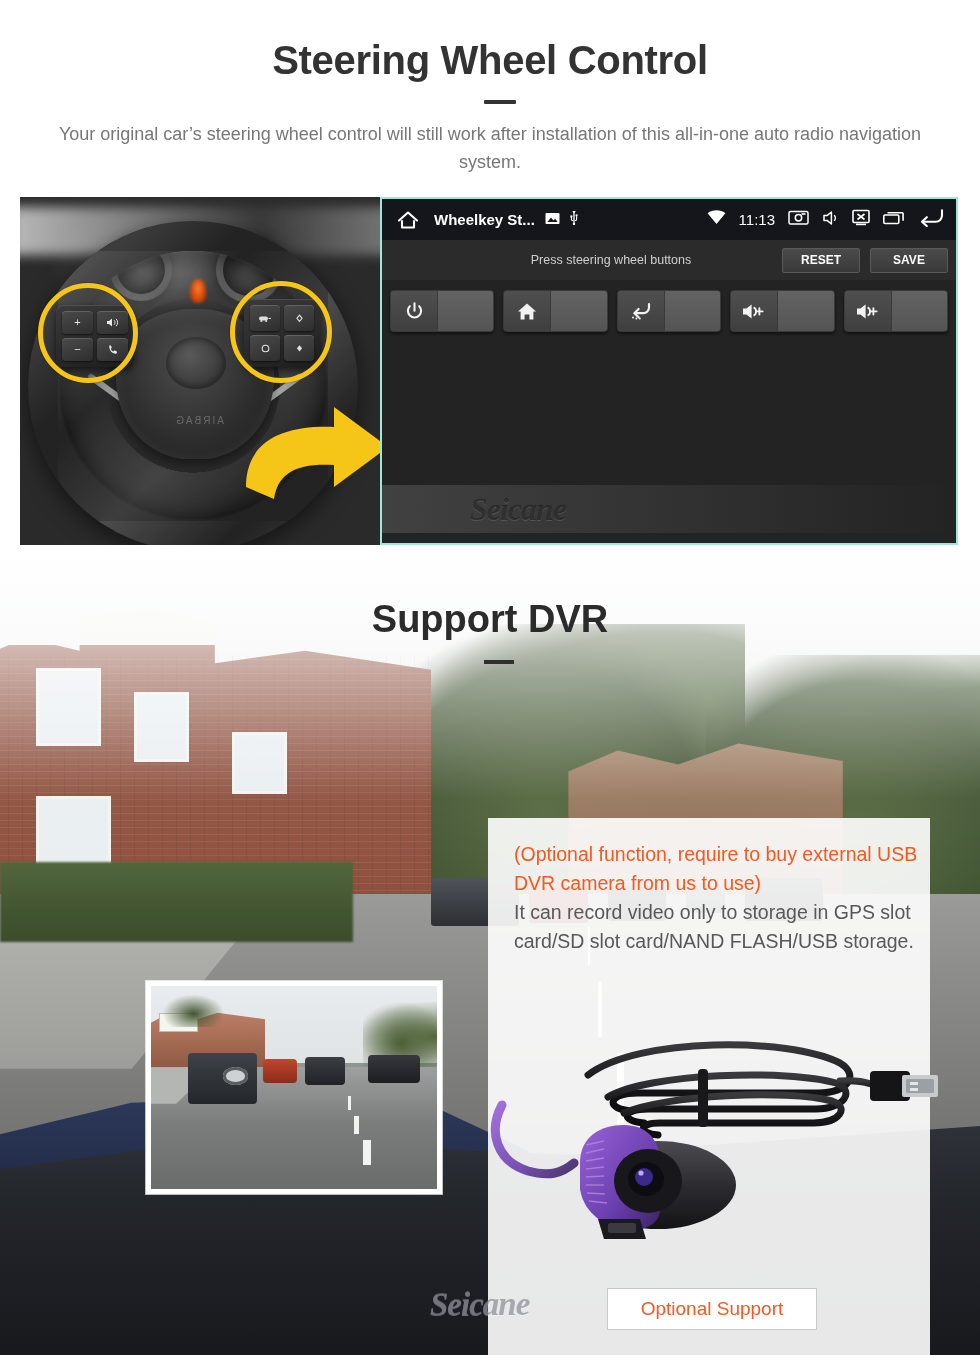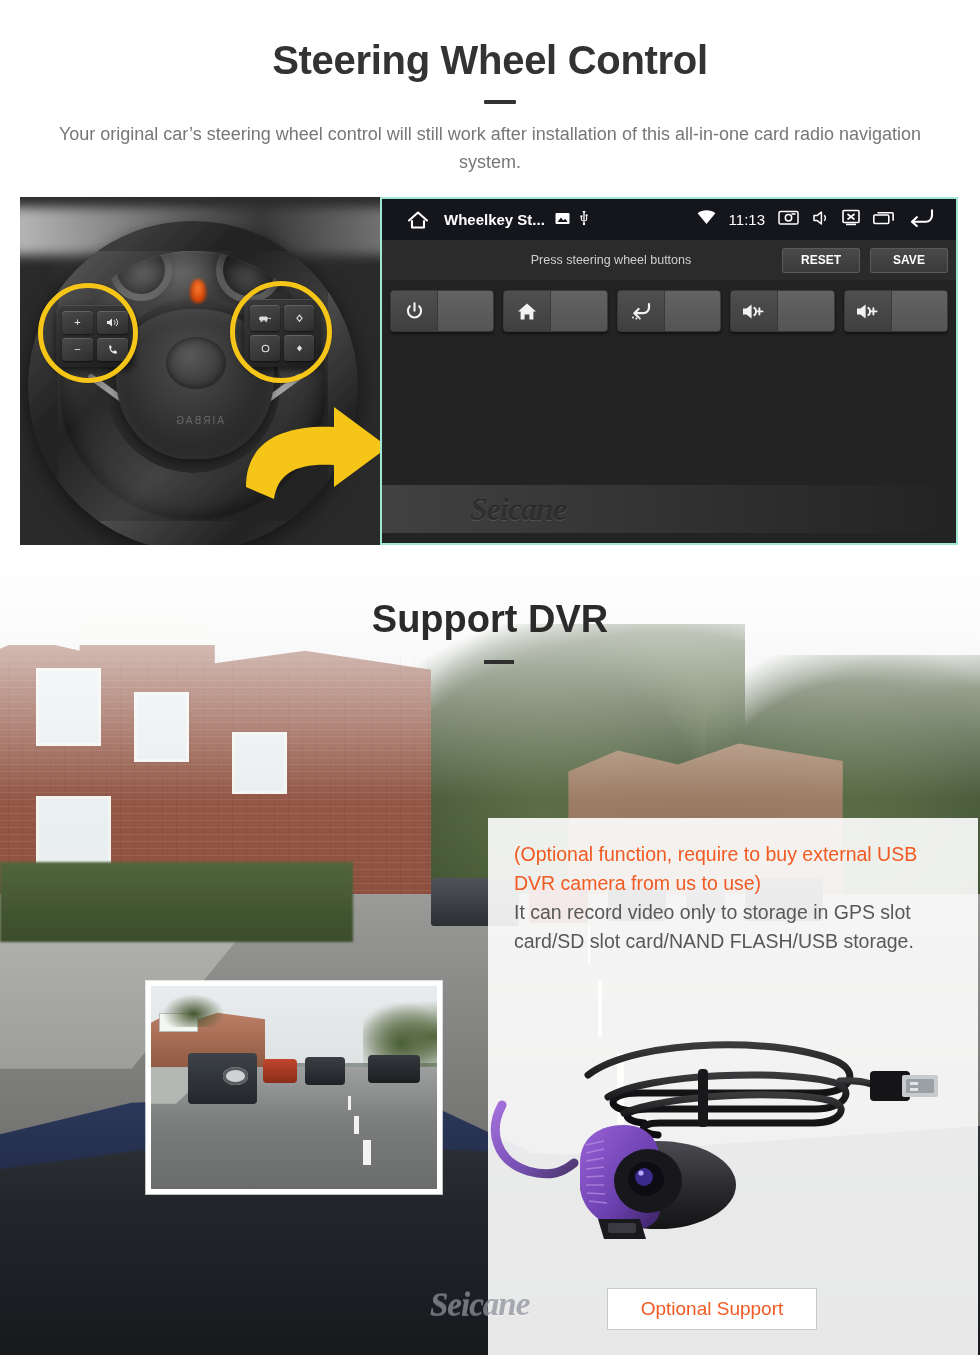--- a/index.html
+++ b/index.html
@@ -126,21 +126,21 @@
   .wp-arrow { position:absolute; left:218px; top:204px; width:156px; height:104px; }
 
   
   .head-unit {
     position:absolute; left:360px; top:0; width:578px; height:348px;
     background:#1b1b1b; overflow:hidden;
     border:2px solid #9fe8d6;
   }
   .hu-statusbar {
     position:absolute; left:0; top:0; width:100%; height:41px;
-    background:#14161c; display:flex; align-items:center; padding:0 22px;
+    background:#14161c; display:flex; align-items:center; padding:0 12px;
   }
   .hu-home-icon { width:28px; height:28px; flex:0 0 auto; margin-right:12px; }
   .hu-app-title { color:#fff; font-size:15px; font-weight:bold; white-space:nowrap; }
   .hu-sb-mini { display:flex; align-items:center; gap:9px; margin-left:10px; }
   .hu-sb-right { margin-left:auto; display:flex; align-items:center; gap:13px; }
   .hu-clock { color:#fff; font-size:15px; font-weight:normal; }
 
   .hu-toolbar {
     position:absolute; left:0; top:41px; width:100%; height:40px;
     background:#2b2b2b; display:flex; align-items:center; padding:0 8px;
@@ -266,21 +266,21 @@
 
   
   .dvr-inset {
     position:absolute; left:146px; top:421px; width:296px; height:213px;
     background:#ffffff; padding:5px; box-shadow:0 0 0 1px rgba(255,255,255,.7);
   }
   .dvr-inset-img { position:absolute; inset:5px; overflow:hidden; background:#8e9691; }
 
   
   .dvr-panel {
-    position:absolute; left:488px; top:258px; width:490px; height:537px;
+    position:absolute; left:488px; top:258px; width:442px; height:537px;
     background:rgba(255,255,255,.90);
   }
   .dvr-panel-text { position:absolute; left:26px; top:22px; width:420px; }
   .dvr-note { color:#f15a22; font-size:19.5px; line-height:29px; }
   .dvr-desc { color:#585858; font-size:19.5px; line-height:29px; }
   .dvr-product { position:absolute; left:0; top:195px; width:462px; height:250px; }
   .dvr-optbtn {
     position:absolute; left:119px; top:470px; width:210px; height:42px;
     border:1px solid #c9c9c9; background:#ffffff;
     display:flex; align-items:center; justify-content:center;
@@ -288,21 +288,21 @@
   }
 </style>
 </head>
 <body>
 
 <div class="page">
 
   <div class="swc-header">
     <div class="swc-title">Steering Wheel Control</div>
     <div class="title-rule"></div>
-    <div class="swc-sub">Your original car’s steering wheel control will still work after installation of this all-in-one card radio navigation system.</div>
+    <div class="swc-sub">Your original car’s steering wheel control will still work after installation of this all-in-one auto radio navigation system.</div>
   </div>
 
   <div class="swc-stage">
 
     <div class="wheel-photo">
       <div class="wp-bg"></div>
       <div class="wp-dash-hi"></div>
       <div class="wp-dial d1"></div>
       <div class="wp-dial d2"></div>
       <div class="wp-warn"></div>

